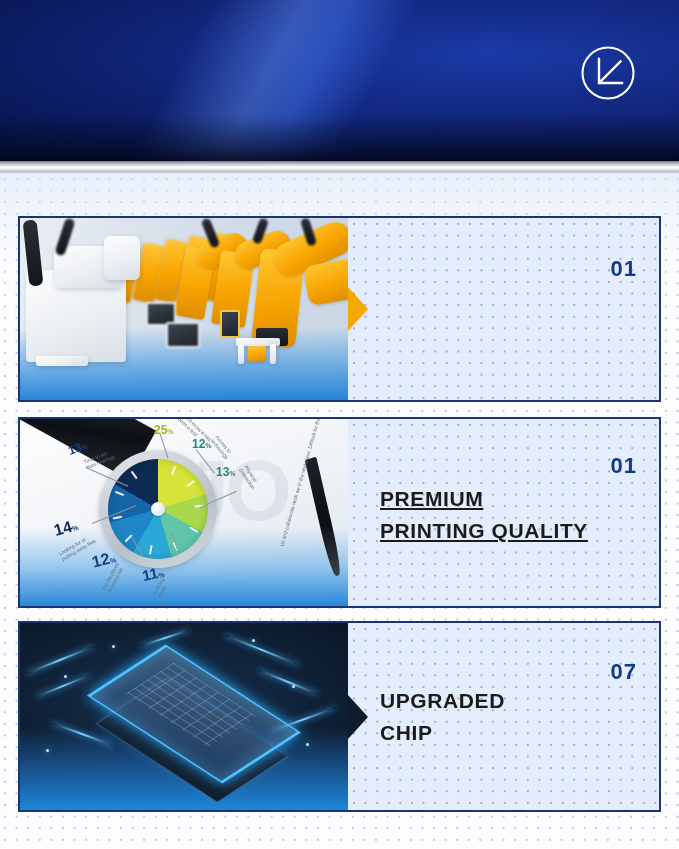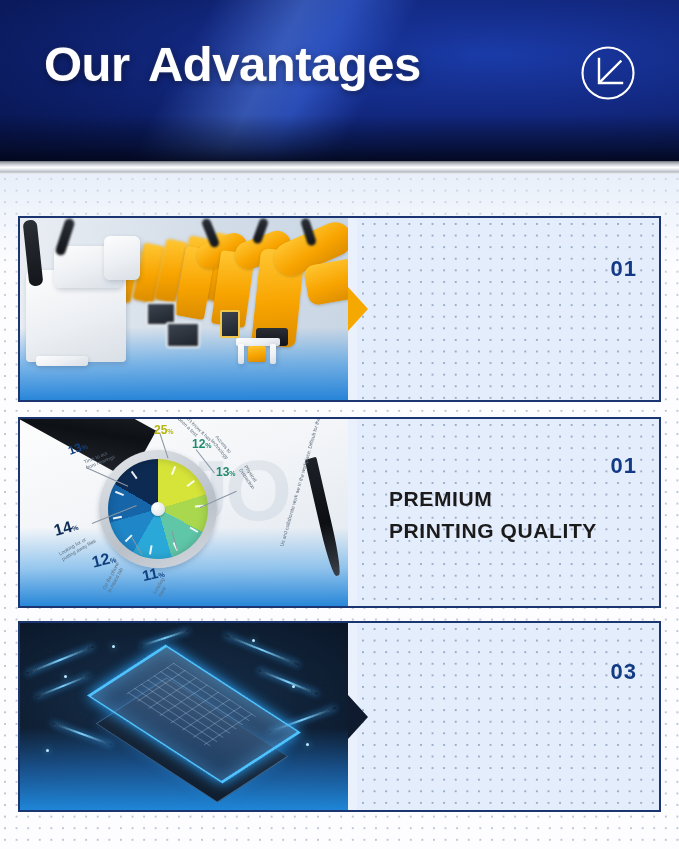--- a/index.html
+++ b/index.html
@@ -115,21 +115,20 @@
   }
 
   .card-body {
     position: relative;
     flex: 1 1 auto;
     background-color: #e4edfb;
     background-image:
       radial-gradient(circle at 1px 1px, rgba(70,95,140,0.45) 0.9px, rgba(0,0,0,0) 1.3px);
     background-size: 11.6px 11.6px;
     background-position: 5px 5px;
-    margin-left: 9px;
   }
 
   .card-number {
     position: absolute;
     right: 22px;
     font-size: 22px;
     font-weight: bold;
     color: #123a86;
     letter-spacing: 1px;
   }
@@ -142,21 +141,21 @@
     left: 32px;
     font-size: 21px;
     font-weight: 600;
     color: #1b1b1b;
     letter-spacing: 0.6px;
     line-height: 1.52;
     text-transform: uppercase;
     white-space: pre-line;
   }
   .card-1 .card-heading { top: 62px; }
-  .card-2 .card-heading { top: 64px; }
+  .card-2 .card-heading { top: 64px; text-decoration: underline; }
   .card-3 .card-heading { top: 62px; }
 
   
   .card-pointer {
     position: absolute;
     left: 328px;
     top: 50%;
     transform: translateY(-50%);
     width: 0; height: 0;
     border-top: 22px solid transparent;
@@ -335,21 +334,20 @@
 </style>
 </head>
 <body>
 
 <div class="page">
 
   <div class="dot-bg"></div>
   <div class="dot-bg-wash"></div>
 
   <div class="header">
-    <div class="header-title">Our Advantages</div>
     <div class="header-logo">
       <svg width="58" height="58" viewBox="0 0 58 58" fill="none">
         <circle cx="29" cy="29" r="25.5" stroke="#ffffff" stroke-width="2.1"></circle>
         <path d="M20 15 L20 39 L43 39" stroke="#ffffff" stroke-width="2.4" stroke-linecap="square" fill="none"></path>
         <path d="M41.5 17.5 L21 38" stroke="#ffffff" stroke-width="2.4" stroke-linecap="square"></path>
       </svg>
     </div>
   </div>
   <div class="metal-strip"></div>
 
@@ -485,17 +483,19 @@
         <div class="chip-dot" style="left:286px; top:120px;"></div>
         <div class="chip-dot" style="left:26px; top:126px;"></div>
 
         <div class="chip-base"></div>
         <div class="chip-plate"></div>
         <div class="chip-inner"></div>
       </div>
     </div>
     <div class="card-pointer"></div>
     <div class="card-body">
-      <div class="card-number">03</div>
+      <div class="card-number">07</div>
+      <div class="card-heading">UPGRADED
+CHIP</div>
     </div>
   </div>
 
 </div>
 
 </body></html>

